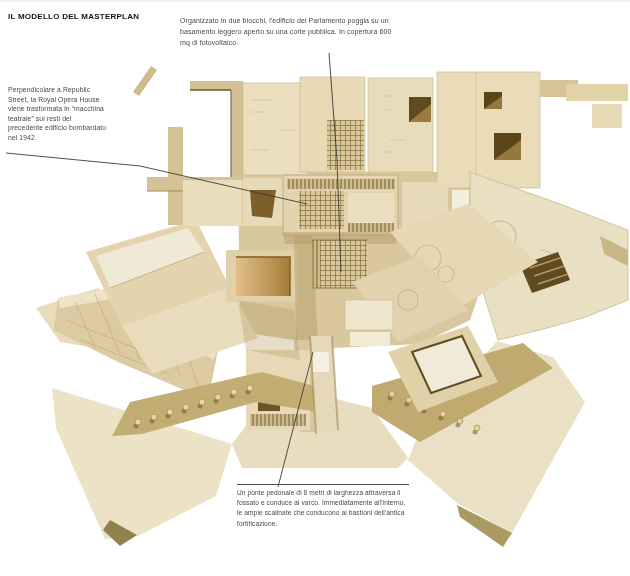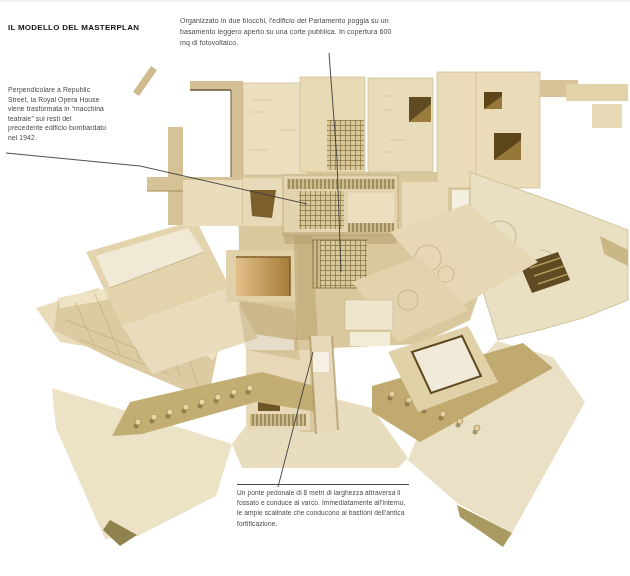--- a/index.html
+++ b/index.html
@@ -6,21 +6,21 @@
   #page{
     position:relative;width:630px;height:576px;background:#ffffff;overflow:hidden;
     font-family:"Liberation Sans", sans-serif;
   }
   #model-svg{position:absolute;left:0;top:0;}
   .annot{
     position:absolute;color:#474747;
     font-size:7px;line-height:10.5px;letter-spacing:0.1px;
   }
   #page-title{
-    position:absolute;left:8px;top:23px;color:#141414;
+    position:absolute;left:8px;top:12px;color:#141414;
     font-size:8px;font-weight:bold;letter-spacing:0.25px;
   }
   #annot-top{left:180px;top:15px;width:216px;line-height:11px;}
   #annot-left{left:8px;top:85px;width:100px;font-size:6.8px;line-height:9.6px;}
   #annot-bottom{
     left:237px;top:484px;width:172px;font-size:6.6px;line-height:10.2px;
     border-top:1px solid #4a4a4a;padding-top:3px;
   }
 </style>
 </head>

